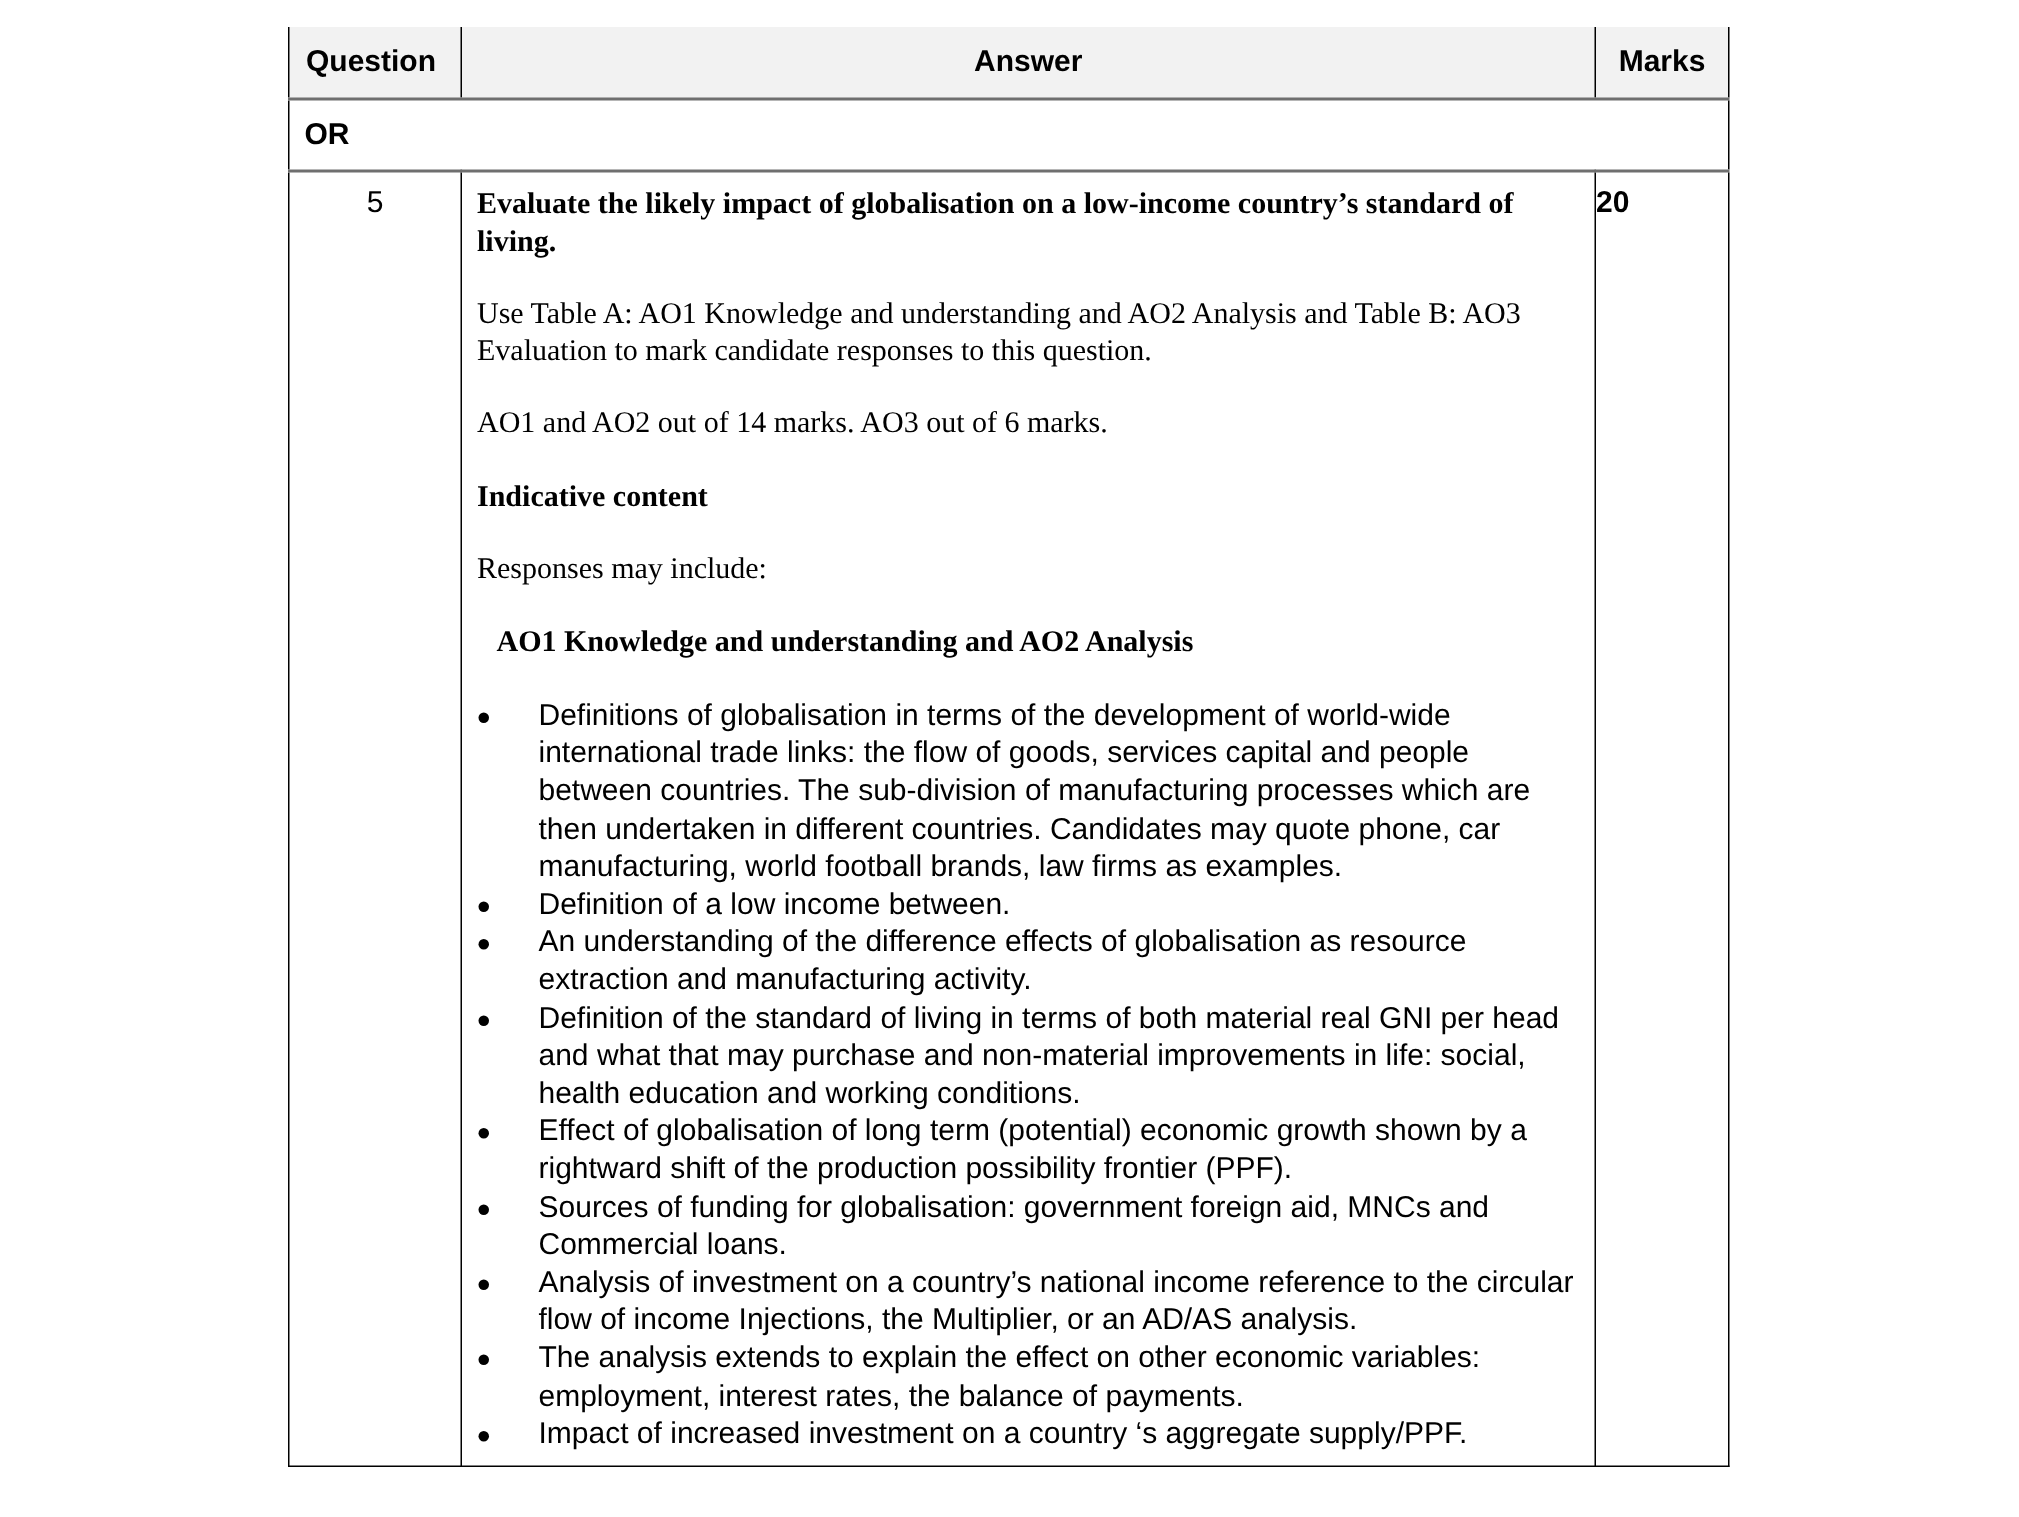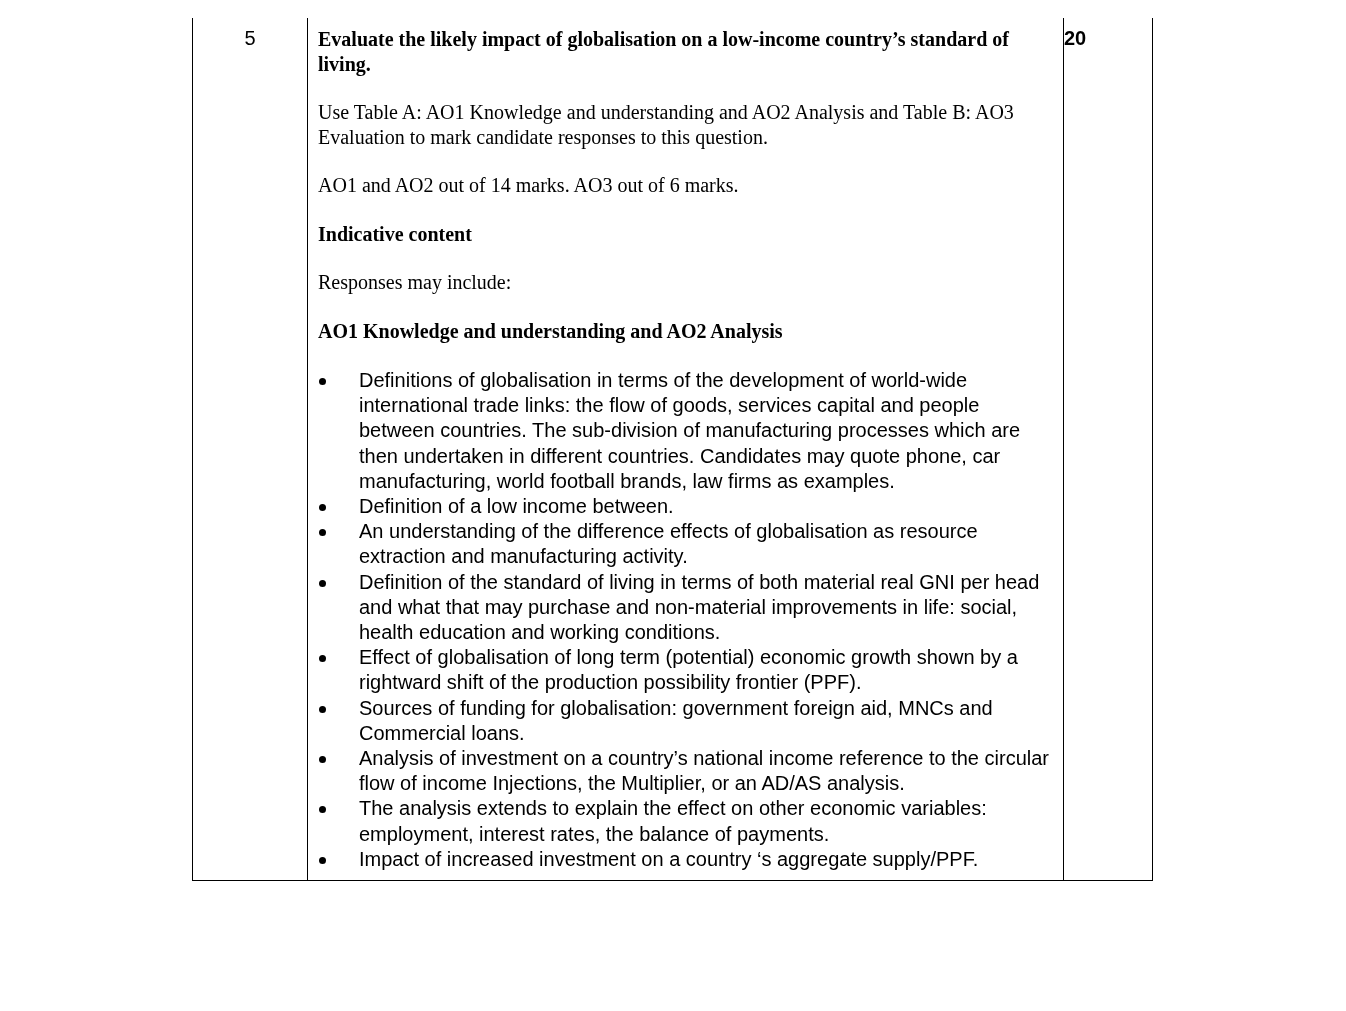--- a/index.html
+++ b/index.html
@@ -21,32 +21,40 @@
     .marks { text-align: left; font-weight: bold; font-size: 20px;
              padding-top: 9px !important; padding-right: 11px !important; }
     .answer { padding: 9px 10px 8px 10px !important; font-size: 20px; line-height: 24.5px; }
     .answer p { margin: 0 0 24px 0; font-family: Liberation Serif, serif; }
     .answer .bold { font-weight: bold; }
     .answer ul { list-style: none; margin: 0; padding: 0; }
     .answer li { position: relative; padding-left: 41px; margin: 0; line-height: 25.2px; }
     .answer li .bullet { position: absolute; left: 0; top: 0; width: 12px; }
     .answer li .bullet::before { content: ""; position: absolute; left: 1px; top: 10px;
              width: 7px; height: 7px; border-radius: 50%; background: #000; }
-    .answer .sub-heading { margin-bottom: 25px; }
+    .answer .sub-heading { margin-bottom: 25px; margin-left: 13px; }
   </style>
 </head>
 <body>
 
 <table class="ms-table">
   <colgroup>
     <col style="width:115px">
     <col style="width:756px">
     <col style="width:89px">
   </colgroup>
   <tbody>
+      <tr class="hdr">
+    <th class="q">Question</th>
+    <th class="a">Answer</th>
+    <th class="m">Marks</th>
+  </tr>
+  <tr class="or-row">
+    <td colspan="3">OR</td>
+  </tr>
   <tr class="main-row">
     <td class="qnum">5</td>
     <td class="answer">
       <p class="bold">Evaluate the likely impact of globalisation on a low-income country’s standard of living.</p>
       <p>Use Table A: AO1 Knowledge and understanding and AO2 Analysis and Table B: AO3 Evaluation to mark candidate responses to this question.</p>
       <p>AO1 and AO2 out of 14 marks. AO3 out of 6 marks.</p>
       <p class="bold">Indicative content</p>
       <p>Responses may include:</p>
       <p class="bold sub-heading">AO1 Knowledge and understanding and AO2 Analysis</p>
       <ul>

